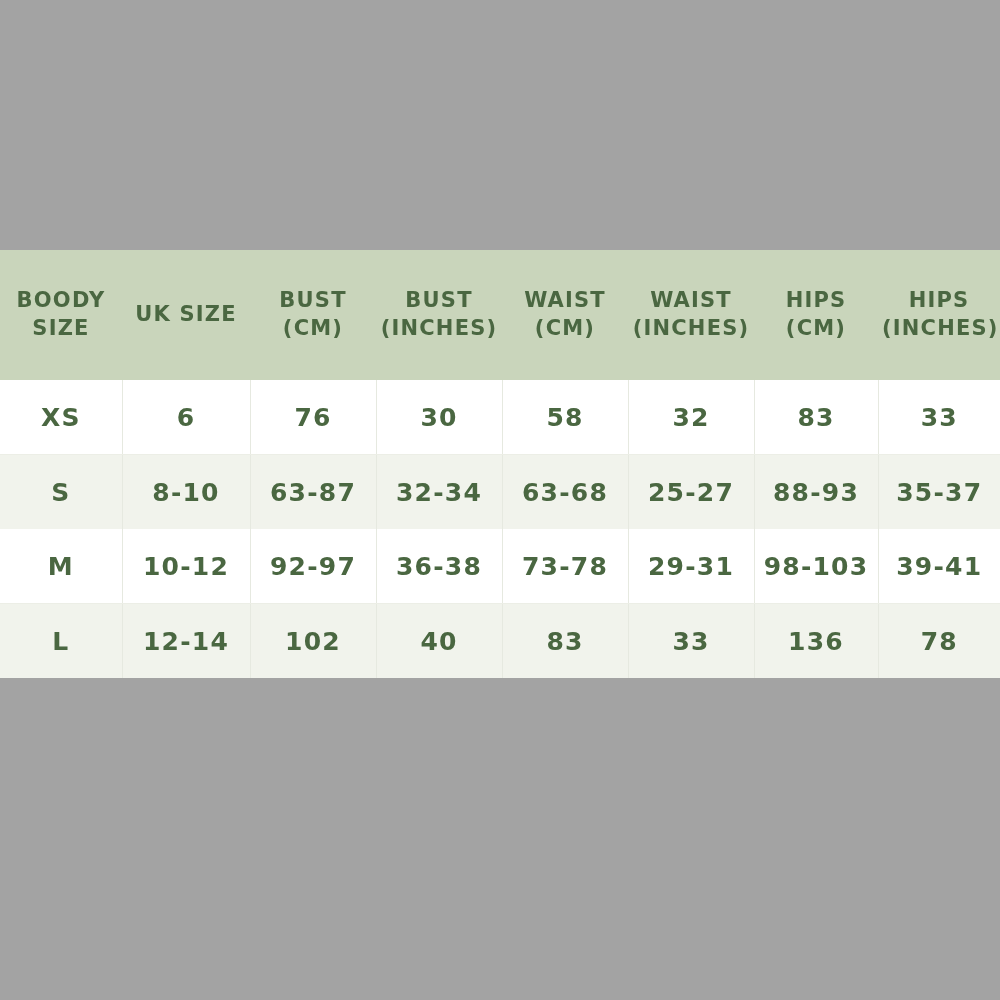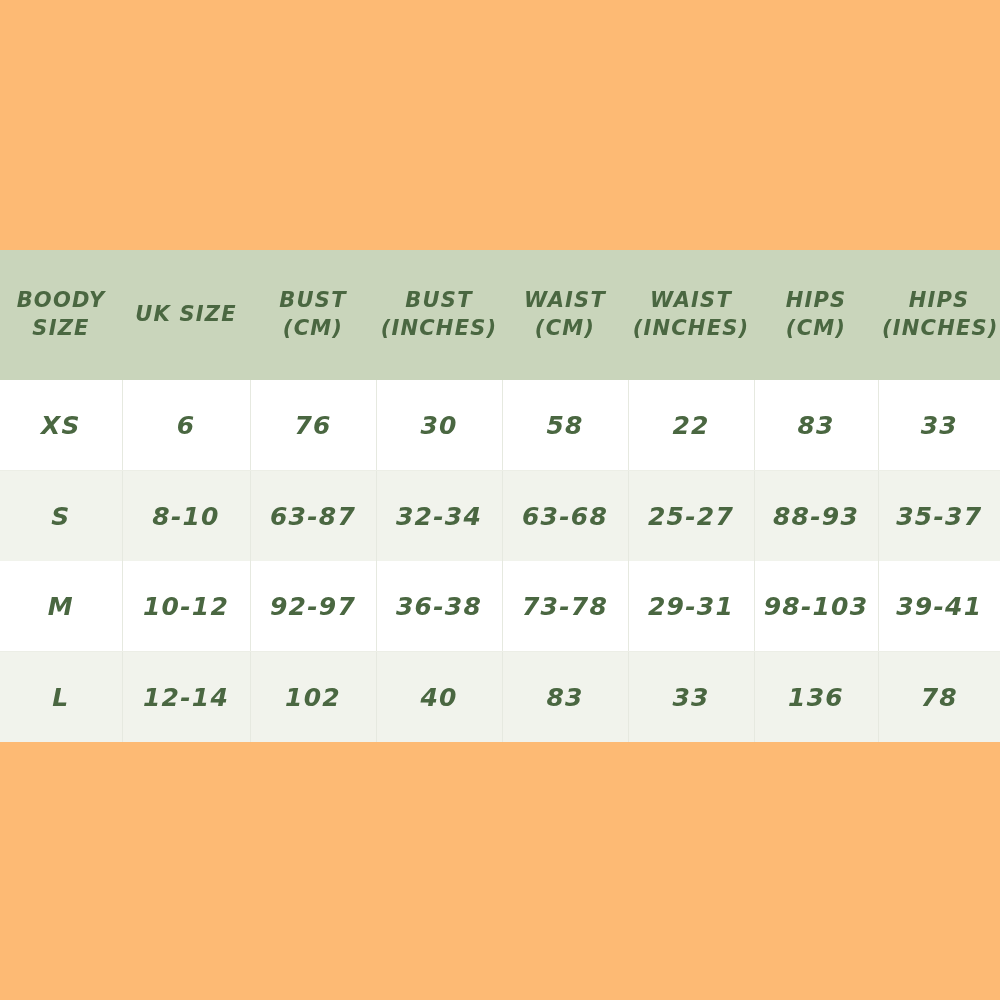--- a/index.html
+++ b/index.html
@@ -8,23 +8,22 @@
     width: 1000px;
     height: 1000px;
     background: #ffffff;
     font-family: "DejaVu Sans", sans-serif;
   }
 
   #page {
     position: relative;
     width: 1000px;
     height: 1000px;
-    background: #fdba74;
+    background: #a3a3a3;
     overflow: hidden;
-    font-style: italic;
   }
 
   #table-wrap {
     position: absolute;
     left: 0;
     top: 250px;
     width: 1000px;
   }
 
   table.size-table {
@@ -55,21 +54,21 @@
     text-transform: uppercase;
   }
 
   thead th .hl {
     display: block;
   }
 
   tbody td {
     height: 74px;
     font-size: 25px;
-    padding: 8px 2px;
+    padding: 0 2px;
     border-right: 1px solid #e6e9e0;
   }
 
   tbody td:last-child {
     border-right: none;
   }
 
   tbody tr.row-odd {
     background: #ffffff;
   }
@@ -147,21 +146,21 @@
           </th>
         </tr>
       </thead>
       <tbody>
         <tr class="row-odd">
           <td>XS</td>
           <td>6</td>
           <td>76</td>
           <td>30</td>
           <td>58</td>
-          <td>22</td>
+          <td>32</td>
           <td>83</td>
           <td>33</td>
         </tr>
         <tr class="row-even">
           <td>S</td>
           <td>8-10</td>
           <td>63-87</td>
           <td>32-34</td>
           <td>63-68</td>
           <td>25-27</td>

